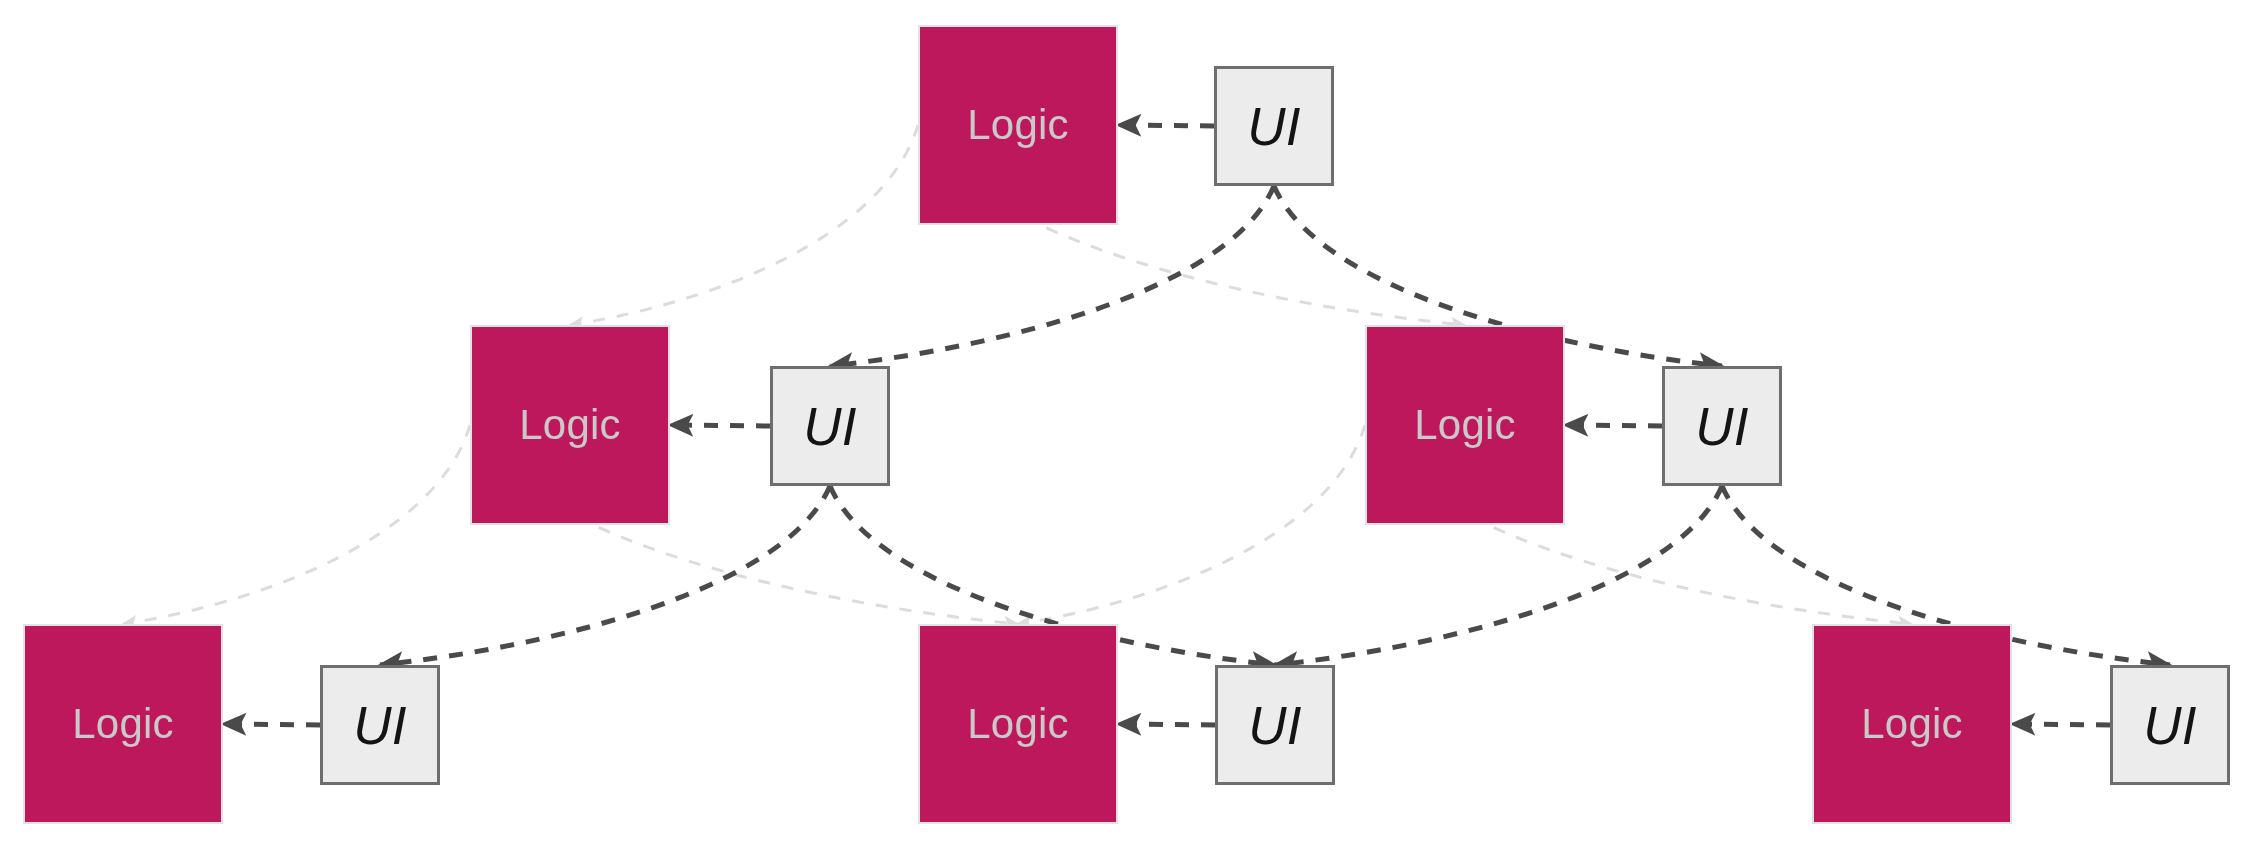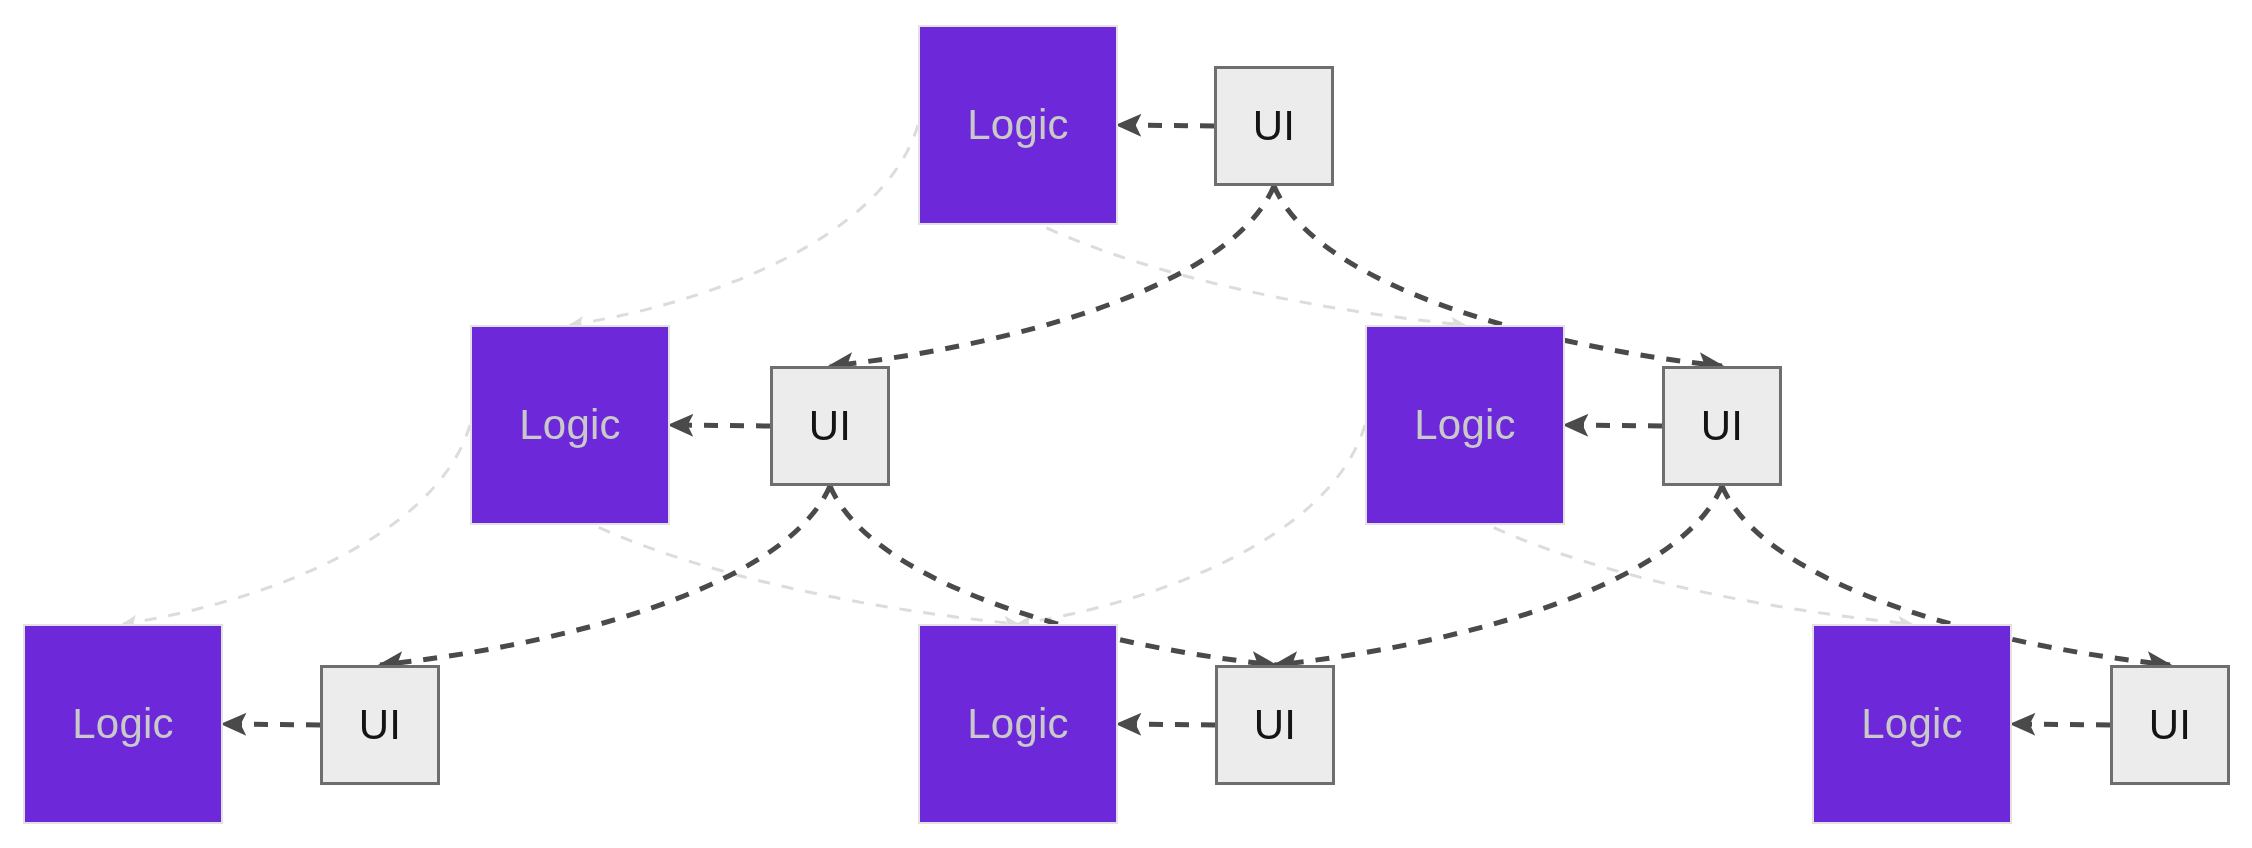--- a/index.html
+++ b/index.html
@@ -26,35 +26,36 @@
   }
   .node {
     position: absolute;
     box-sizing: border-box;
     display: flex;
     align-items: center;
     justify-content: center;
     user-select: none;
   }
   .node-logic {
-    background: #6d28d9;
+    background: #be185d;
     border: 2px solid #e2e2e2;
     color: #c9c9c9;
     font-size: 42px;
     font-weight: 400;
     z-index: 2;
     text-align: right;
   }
   .node-ui {
     background: #ececec;
     border: 3px solid #6e6e6e;
     color: #141414;
-    font-size: 42px;
+    font-size: 53px;
     font-weight: 400;
     z-index: 4;
+    font-style: italic;
   }
   .node-label {
     line-height: 1;
     letter-spacing: 0.2px;
   }
 </style>
 </head>
 <body>
 
 <div id="canvas">

